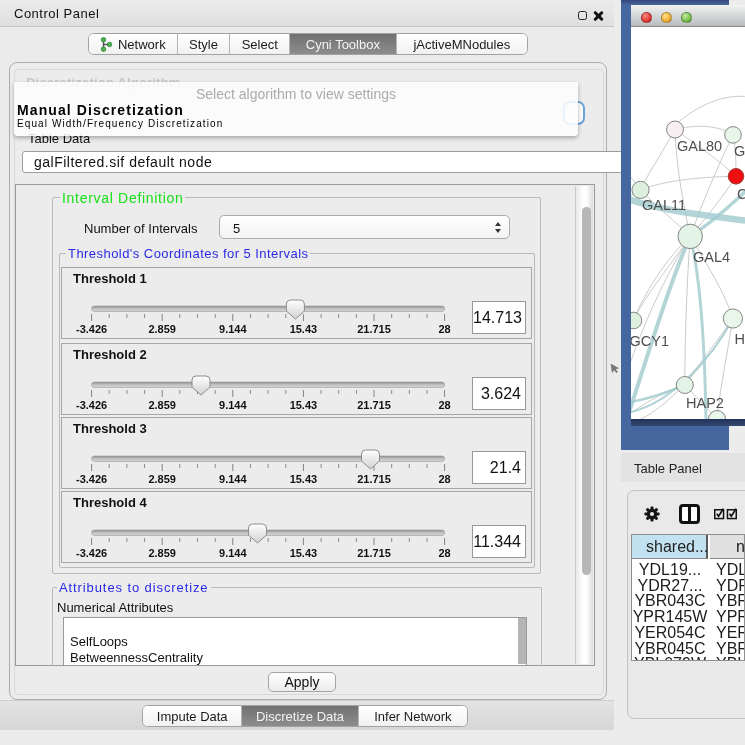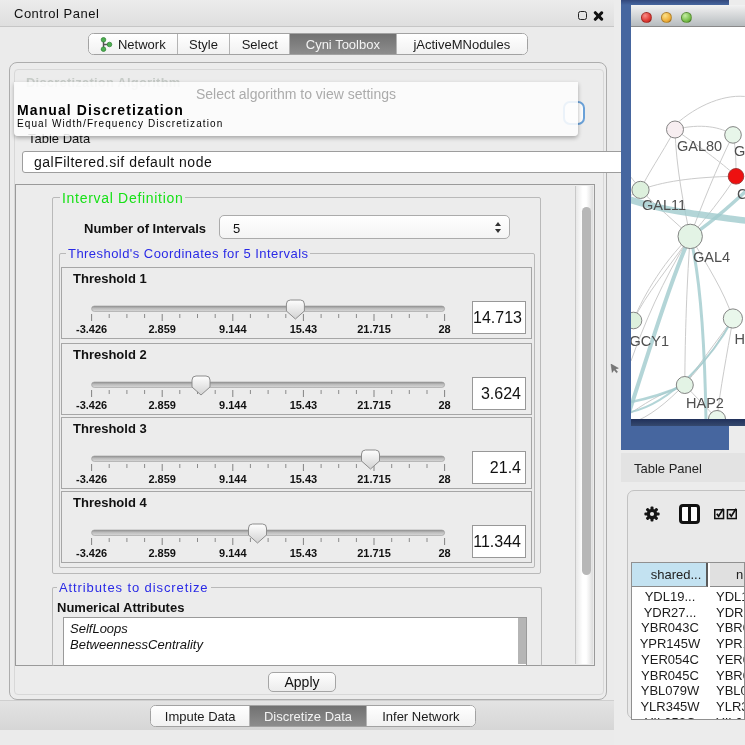--- a/index.html
+++ b/index.html
@@ -26,21 +26,21 @@
 .seg > div:last-child { border-right:none; }
 .seg > div.sel { background:linear-gradient(#717171,#8d8d8d); color:#f3f3f3; }
 
 
 #panel { position:absolute; left:9px; top:62px; width:598px; height:638px;
   border:1px solid #adadad; border-radius:8px; background:#ececec; }
 #panel-inner { position:absolute; left:4px; top:6px; width:590px; height:626px;
   border:1px solid #d8d8d8; border-radius:4px; }
 
 .lbl { position:absolute; font-size:13px; color:#111; }
-.bold { font-weight:bold;text-align:right; }
+.bold { font-weight:normal;text-align:right; }
 
 
 .combo1 { position:absolute; background:#fff; border:1px solid #9d9d9d; border-radius:3px; }
 .combo1 .txt { position:absolute; left:11px; top:50%; transform:translateY(-50%); font-size:14px; letter-spacing:0.5px; color:#111; }
 .arr-up { position:absolute; width:0; height:0; border-left:3.5px solid transparent;
   border-right:3.5px solid transparent; border-bottom:4.5px solid #333; }
 .arr-dn { position:absolute; width:0; height:0; border-left:3.5px solid transparent;
   border-right:3.5px solid transparent; border-top:4.5px solid #333; }
 
 
@@ -62,21 +62,21 @@
 .tpanel .ttl { position:absolute; left:11px; top:3px; font-size:13px; font-weight:bold; color:#111; }
 .tpanel .vbox { position:absolute; left:410px; top:33px; width:54px; height:33px;
   background:#fff; border:1px solid #989898; font-size:16px; color:#111;
   text-align:right; line-height:32px; padding-right:4px; }
 .tlabels div { position:absolute; top:55px; font-size:11px; font-weight:bold; color:#111;
   width:50px; text-align:center; }
 
 
 #attrlist { position:absolute; left:63px; top:617px; width:464px; height:49px;
   background:#fff; border:1px solid #9a9a9a; font-size:13px; color:#111; overflow:hidden; }
-#attrlist { padding-top:3px;font-style:italic; } #attrlist div { padding-left:6px; height:16px; line-height:16px; }
+#attrlist { padding-top:16px; } #attrlist div { padding-left:6px; height:16px; line-height:16px; }
 #attrlist-sb { position:absolute; left:518px; top:618px; width:8px; height:46px; background:#b5b5b5; }
 
 #applybtn { position:absolute; left:268px; top:672px; width:68px; height:20px;
   background:linear-gradient(#fefefe,#ececec); border:1px solid #a5a5a5; border-radius:5px;
   font-size:14px; color:#111; text-align:center; line-height:18px; }
 
 #bottomstrip { position:absolute; left:0; top:700px; width:614px; height:30px;
   background:linear-gradient(#e3e3e3,#d6d6d6); border-top:1px solid #cfcfcf; }
 
 
@@ -86,22 +86,22 @@
 #nettitle { position:absolute; left:10px; top:5px; width:114px; height:22px;
   background:linear-gradient(#f2f2f2,#b7bcbf); border-bottom:1px solid #8a8a8a; }
 .light { position:absolute; top:7px; width:11px; height:11px; border-radius:50%; border:0.5px solid rgba(0,0,0,0.25); }
 #canvas { position:absolute; left:10px; top:27px; width:114px; height:392px; background:#fff; overflow:hidden; }
 
 #tp-head { position:absolute; left:621px; top:453px; width:124px; height:29px; background:#e3e3e3; }
 #tp-head .t { position:absolute; left:13px; top:8px; font-size:13px; color:#222; }
 #tp-bg { position:absolute; left:621px; top:482px; width:124px; height:263px; background:#ececec; }
 #tpanel2 { position:absolute; left:627px; top:490px; width:130px; height:229px;
   background:#e9e9e9; border:1px solid #c2c2c2; border-radius:7px; }
-#table { position:absolute; left:631px; top:534px; width:114px; height:158px;
-  background:#fff; border:1px solid #909090; overflow:hidden; font-size:13px;margin-top:28px; }
+#table { position:absolute; left:631px; top:534px; width:114px; height:127px;
+  background:#fff; border:1px solid #909090; overflow:hidden; font-size:16px; }
 #th1 { position:absolute; left:0; top:0; width:76px; height:24px; background:#c3e2f1;
   border-right:2px solid #5a5a5a; border-bottom:1px solid #8a8a8a; text-align:center; text-indent:14px; line-height:24px; color:#222; }
 #th2 { position:absolute; left:78px; top:0; width:40px; height:24px; background:#e0e0e0;
   border-bottom:1px solid #8a8a8a; color:#222; padding-left:26px; line-height:24px; }
 .trow { position:absolute; left:0; width:120px; height:15.7px; color:#1c1c1c; }
 .trow .c1 { position:absolute; left:0; width:76px; text-align:center; }
 .trow .c2 { position:absolute; left:84px; width:40px; }
 #hsb { position:absolute; left:0px; top:160px; width:113px; height:12px; background:#f4f4f4; }
 #hsb i { position:absolute; left:2px; top:1.5px; width:120px; height:8.5px; background:#c3c3c3; border-radius:4px; }
 </style>
@@ -366,21 +366,21 @@
   <div class="lbl bold" style="left:57px; top:600px;">Numerical Attributes</div>
   <div id="attrlist">
     <div>SelfLoops</div>
     <div>BetweennessCentrality</div>
   </div>
   <div id="attrlist-sb"></div>
 
   <div id="applybtn">Apply</div>
 
   <div id="bottomstrip"></div>
-  <div class="seg" style="left:142px; top:705px; width:326px;margin-left:8px;">
+  <div class="seg" style="left:142px; top:705px; width:326px;">
     <div style="width:100px;">Impute Data</div>
     <div class="sel" style="width:117px;">Discretize Data</div>
     <div style="width:109px;">Infer Network</div>
   </div>
 
   <div id="popup" style="position:absolute; left:14px; top:82px; width:564px; height:54px;
        background:rgba(253,253,253,0.88); border-radius:0 0 4px 4px;
        box-shadow:0 2px 4px rgba(0,0,0,0.30); z-index:30;">
     <div style="position:absolute; left:0; top:4px; width:564px; text-align:center; font-size:14px; color:#ababab;">Select algorithm to view settings</div>
     <div style="position:absolute; left:3px; top:20px; font-size:14px; font-weight:bold; color:#000; letter-spacing:1.1px;">Manual Discretization</div>

